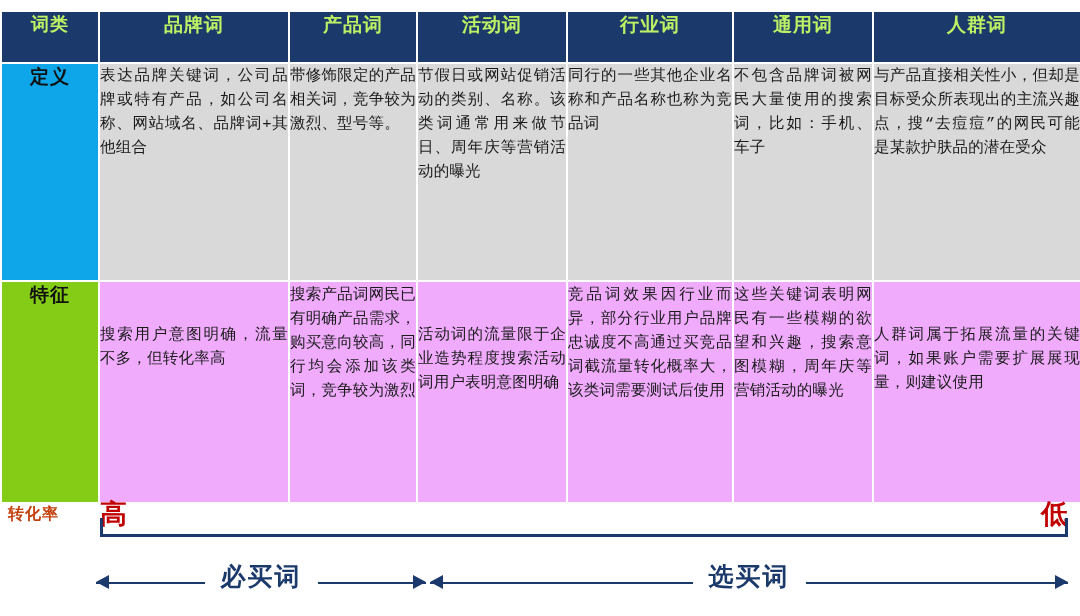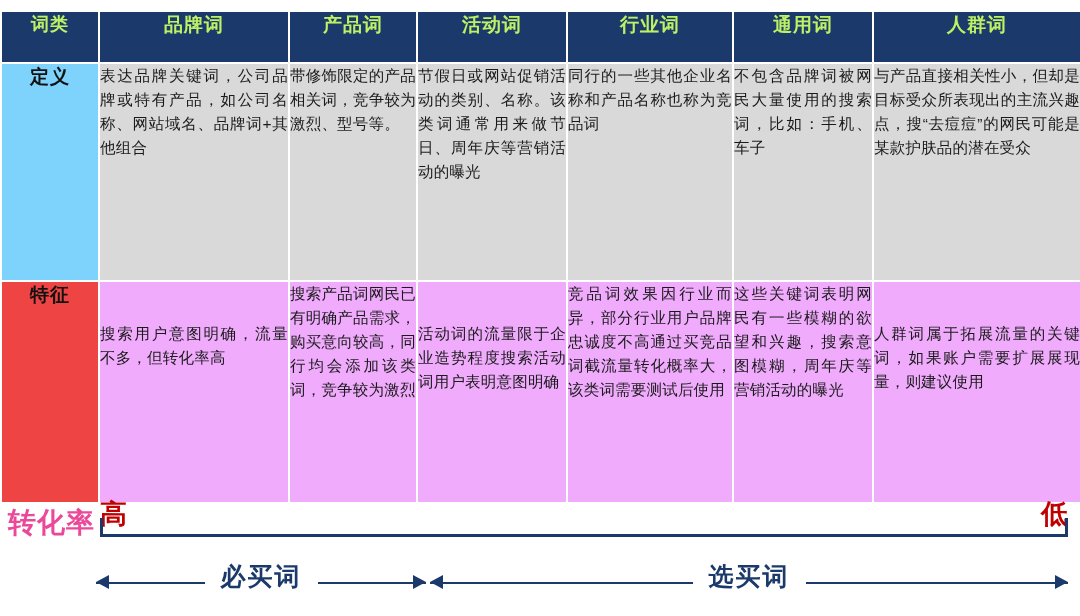--- a/index.html
+++ b/index.html
@@ -43,56 +43,56 @@
     height: 52px;
     font-size: 19px;
     font-weight: bold;
     text-align: center;
     vertical-align: middle;
     letter-spacing: 1px;
   }
   thead th.first { font-size: 18px; }
 
   td.rowhead {
-    background: #7dd3fc;
+    background: #0ea5e9;
     color: #111111;
     font-size: 19px;
     font-weight: bold;
     text-align: center;
     vertical-align: middle;
     letter-spacing: 1px;
   }
   tr.r1 td.cell { background: #d9d9d9; }
   tr.r2 td.cell { background: #f0abfc; }
-  tr.r2 td.rowhead { background: #ef4444; }
+  tr.r2 td.rowhead { background: #84cc16; }
 
   td.cell {
     font-size: 15.5px;
     line-height: 1.55;
     color: #1a1a1a;
     padding: 14px 8px 14px 9px;
     text-align: justify;
     letter-spacing: 0.2px;
     word-break: break-all;
   }
-  tr.r1 td.cell { height: 218px; }
+  tr.r1 td.cell { height: 218px; font-family: Liberation Mono, monospace; }
   tr.r2 td.cell { height: 222px; }
   tr.r2 td.cell.mid { padding-top: 40px; margin-left: 39px; }
 
   
   .axis-area {
     position: absolute;
     left: 0; top: 496px;
     width: 1080px; height: 120px;
   }
   .axis-label {
     position: absolute;
     left: 8px; top: 8px;
-    font-size: 28px; font-weight: bold;
-    color: #ec4899;
+    font-size: 16px; font-weight: bold;
+    color: #c2410c;
     letter-spacing: 1px;
   }
   .axis-high {
     position: absolute;
     left: 100px; top: 0px;
     font-size: 27px; font-weight: bold;
     color: #c00000;
   }
   .axis-low {
     position: absolute;

